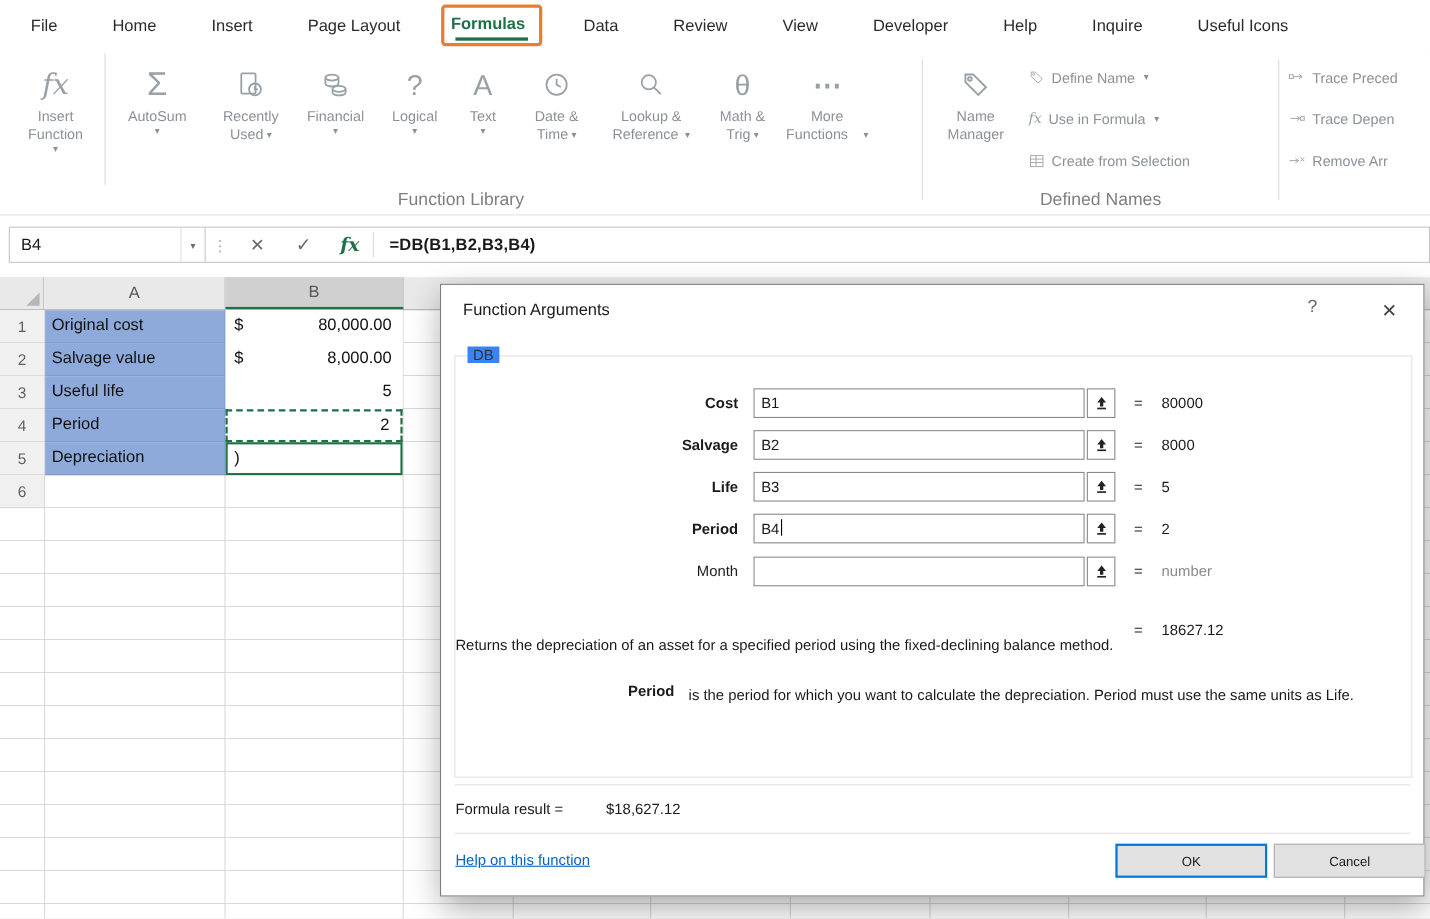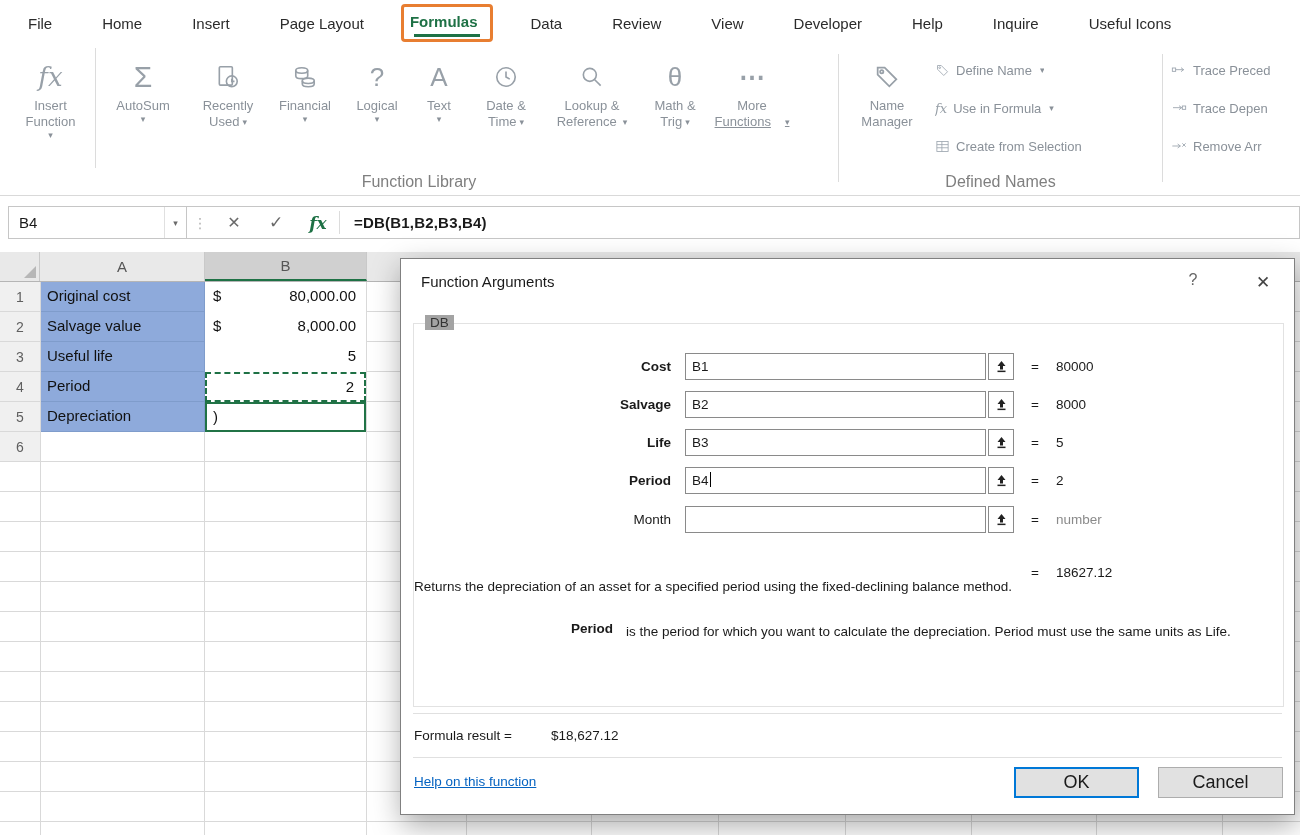--- a/index.html
+++ b/index.html
@@ -84,42 +84,42 @@
   
   .dlg { position:absolute; left:400px; top:258px; width:895px; height:557px; background:#fff;
          border:1px solid #808080; box-shadow:2px 10px 28px rgba(0,0,0,.35); z-index:50;
          font-size:13.5px; color:#1a1a1a; }
   .dlg-title { position:absolute; left:20px; top:14px; font-size:15px; color:#1a1a1a; }
   .dlg-help  { position:absolute; left:780px; top:12px; font-size:16px; color:#666; width:24px; text-align:center; }
   .dlg-close { position:absolute; left:845px; top:10px; font-size:17px; color:#444; width:34px;
                height:28px; text-align:center; line-height:28px; }
   .groupbox { position:absolute; left:12px; top:64px; width:871px; height:384px;
                border:1px solid #e2e2e2; }
-  .grouplbl { position:absolute; left:24px; top:56px; background:#a3a3a3; padding:0 5px; color:#333; }
+  .grouplbl { position:absolute; left:24px; top:56px; background:#3b82f6; padding:0 5px; color:#333; }
   .fa-row { position:absolute; left:0; height:27px; width:100%; }
   .fa-label { position:absolute; left:20px; width:250px; text-align:right; line-height:27px; }
   .b { font-weight:700; }
   .fa-input { position:absolute; left:284px; width:301px; height:27px; border:1px solid #8a8a8a;
               background:#fff; line-height:25px; padding-left:6px; overflow:hidden; }
   .fa-pick  { position:absolute; left:587px; width:26px; height:27px; border:1px solid #8a8a8a;
               background:#fff; display:flex; align-items:center; justify-content:center; padding:0; }
   .fa-eq  { position:absolute; left:630px; line-height:27px; }
   .fa-val { position:absolute; left:655px; line-height:27px; }
   .muted { color:#8a8a8a; }
   .caret { display:inline-block; width:1px; height:15px; background:#000; vertical-align:-2px; margin-left:1px; }
   .dlg-desc { position:absolute; left:13px; top:318px; width:864px; line-height:20px; }
   .param { position:absolute; left:0; top:362px; width:100%; }
   .param-term { position:absolute; left:20px; width:192px; text-align:right; font-weight:700; }
   .param-text { position:absolute; left:225px; width:655px; line-height:21px; }
   .dlg-sep { position:absolute; left:12px; right:12px; height:1px; background:#e0e0e0; }
   .fres { position:absolute; left:13px; top:462px; height:30px; line-height:30px; }
   .fres-val { position:absolute; left:150px; top:462px; height:30px; line-height:30px; }
   .dlg-link { position:absolute; left:13px; top:515px; color:#0563c1; text-decoration:underline; }
-  .dlg-btn { position:absolute; top:508px; width:125px; height:31px; background:#e1e1e1;
-             font-size:18px; color:#1a1a1a; display:flex; align-items:center; justify-content:center; }
+  .dlg-btn { position:absolute; top:508px; width:138px; height:31px; background:#e1e1e1;
+             font-size:12px; color:#1a1a1a; display:flex; align-items:center; justify-content:center; }
   .dlg-ok { left:613px; border:2px solid #0078d7; }
   .dlg-cancel { left:757px; border:1px solid #adadad; }
 
   svg.icn { stroke:#98a0a8; fill:none; stroke-width:1.5; }
   svg.icn-s { stroke:#9aa3ad; fill:none; stroke-width:1.3; }
 </style>
 </head>
 <body>
 
 <div class="tabbar">
@@ -233,21 +233,21 @@
         <div style="display:flex;align-items:center;gap:3px;">
             <span>Trig</span>
             <span class="chev">▾</span>
           </div>
       </div>
       <div class="bigbtn" style="width:84px;">
         <div class="ic">
             <span class="gly" style="font-weight:700;">⋯</span>
           </div>
         <div>More</div>
-        <div style="display:flex;align-items:center;gap:14px;text-decoration:underline;">
+        <div style="display:flex;align-items:center;gap:14px;">
             <span>Functions</span>
             <span class="chev">▾</span>
           </div>
       </div>
     </div>
     <div class="grplabel">Function Library</div>
   </div>
 
   <div class="vsep" style="left:838px;"></div>
 

